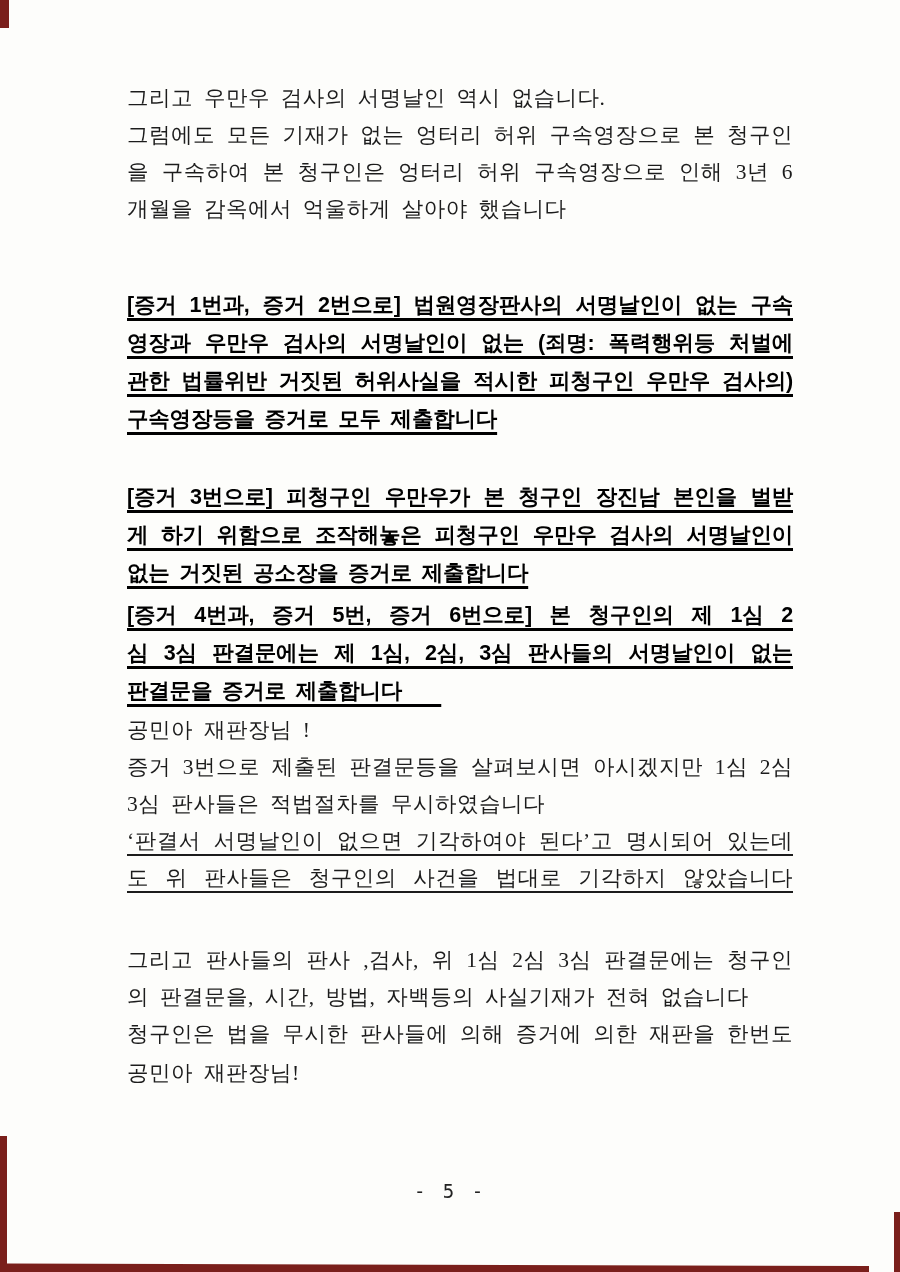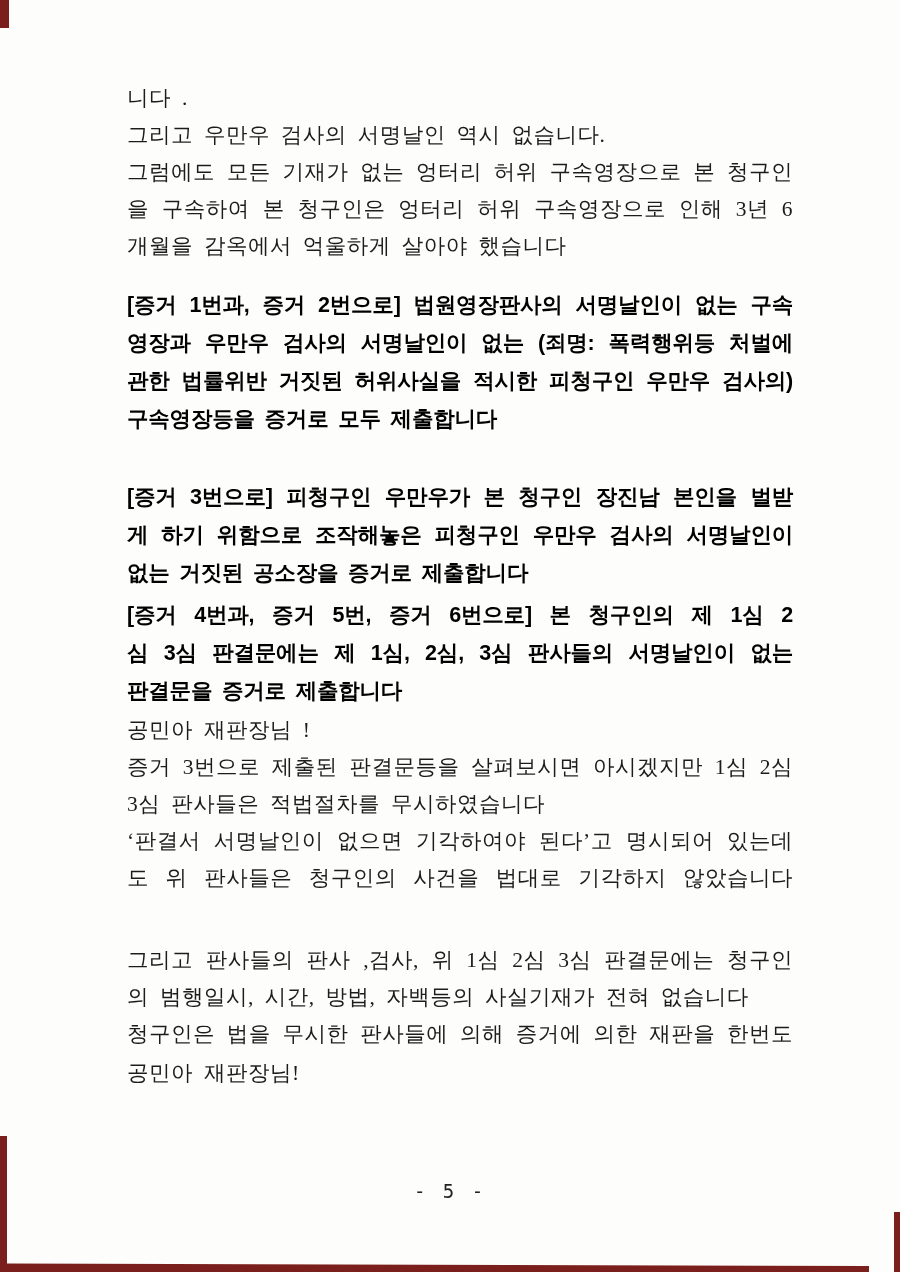--- a/index.html
+++ b/index.html
@@ -14,42 +14,41 @@
     font-size:21.5px;line-height:37px;color:#1c1c1c;
     letter-spacing:0.5px;word-spacing:5px;
   }
   .blk.heading{
     font-family:"Liberation Sans","DejaVu Sans",sans-serif;
     font-weight:700;font-size:21.5px;line-height:38px;color:#000;
     letter-spacing:-0.2px;word-spacing:4px;
   }
   .line{white-space:pre-wrap;}
   .line.just{text-align:justify;text-align-last:justify;}
-  .line.ul{text-underline-offset:6px;}
+  .line.ul{text-decoration:underline;text-underline-offset:6px;}
   .heading .line.ul{text-decoration-thickness:2.5px;}
   .body .line.ul{text-decoration-thickness:1.5px;}
   .footer{
     position:absolute;left:0;right:0;top:1180px;text-align:center;
     font-family:"DejaVu Sans Mono","Liberation Mono",monospace;
     font-size:19px;letter-spacing:3px;color:#222;
   }
   .edge{position:absolute;background:var(--edge,#7a1f1b);}
   .edge-top-left{left:0;top:0;width:9px;height:28px;}
   .edge-left{left:0;top:1136px;width:7px;height:136px;}
   .edge-bottom{left:7px;top:1262px;width:862px;height:10px;
     clip-path:polygon(0 15%,100% 40%,100% 100%,0 100%);}
   .edge-bottom-right{right:0;top:1212px;width:6px;height:60px;}
 </style>
 </head>
 <body style="background: rgb(253, 253, 251);">
 
 <main>
 
   <section class="blk body" style="top:80px">
-      <div class="line">니다 .</div>
       <div class="line">그리고 우만우 검사의 서명날인 역시 없습니다.</div>
       <div class="line just">그럼에도 모든 기재가 없는 엉터리 허위 구속영장으로 본 청구인</div>
       <div class="line just">을 구속하여 본 청구인은 엉터리 허위 구속영장으로 인해 3년 6</div>
       <div class="line">개월을 감옥에서 억울하게 살아야 했습니다</div>
     </section>
 
   <section class="blk heading" style="top:286px">
       <div class="line just ul">[증거 1번과, 증거 2번으로] 법원영장판사의 서명날인이 없는 구속</div>
       <div class="line just ul">영장과 우만우 검사의 서명날인이 없는 (죄명: 폭력행위등 처벌에</div>
       <div class="line just ul">관한 법률위반 거짓된 허위사실을 적시한 피청구인 우만우 검사의)</div>
@@ -71,21 +70,21 @@
   <section class="blk body" style="top:712px">
       <div class="line">공민아 재판장님 !</div>
       <div class="line just">증거 3번으로 제출된 판결문등을 살펴보시면 아시겠지만 1심 2심</div>
       <div class="line">3심 판사들은 적법절차를 무시하였습니다</div>
       <div class="line just ul">‘판결서 서명날인이 없으면 기각하여야 된다’고 명시되어 있는데</div>
       <div class="line just ul">도 위 판사들은 청구인의 사건을 법대로 기각하지 않았습니다</div>
     </section>
 
   <section class="blk body" style="top:942px">
       <div class="line just">그리고 판사들의 판사 ,검사, 위 1심 2심 3심 판결문에는 청구인</div>
-      <div class="line">의 범행일시, 시간, 방법, 자백등의 사실기재가 전혀 없습니다</div>
+      <div class="line">의 판결문을, 시간, 방법, 자백등의 사실기재가 전혀 없습니다</div>
       <div class="line just">청구인은 법을 무시한 판사들에 의해 증거에 의한 재판을 한번도</div>
     </section>
 
   <section class="blk body" style="top:1055px">
       <div class="line">공민아 재판장님!</div>
     </section>
 
   <div class="footer">- 5 -</div>
 
   <div class="edge edge-top-left"></div>

